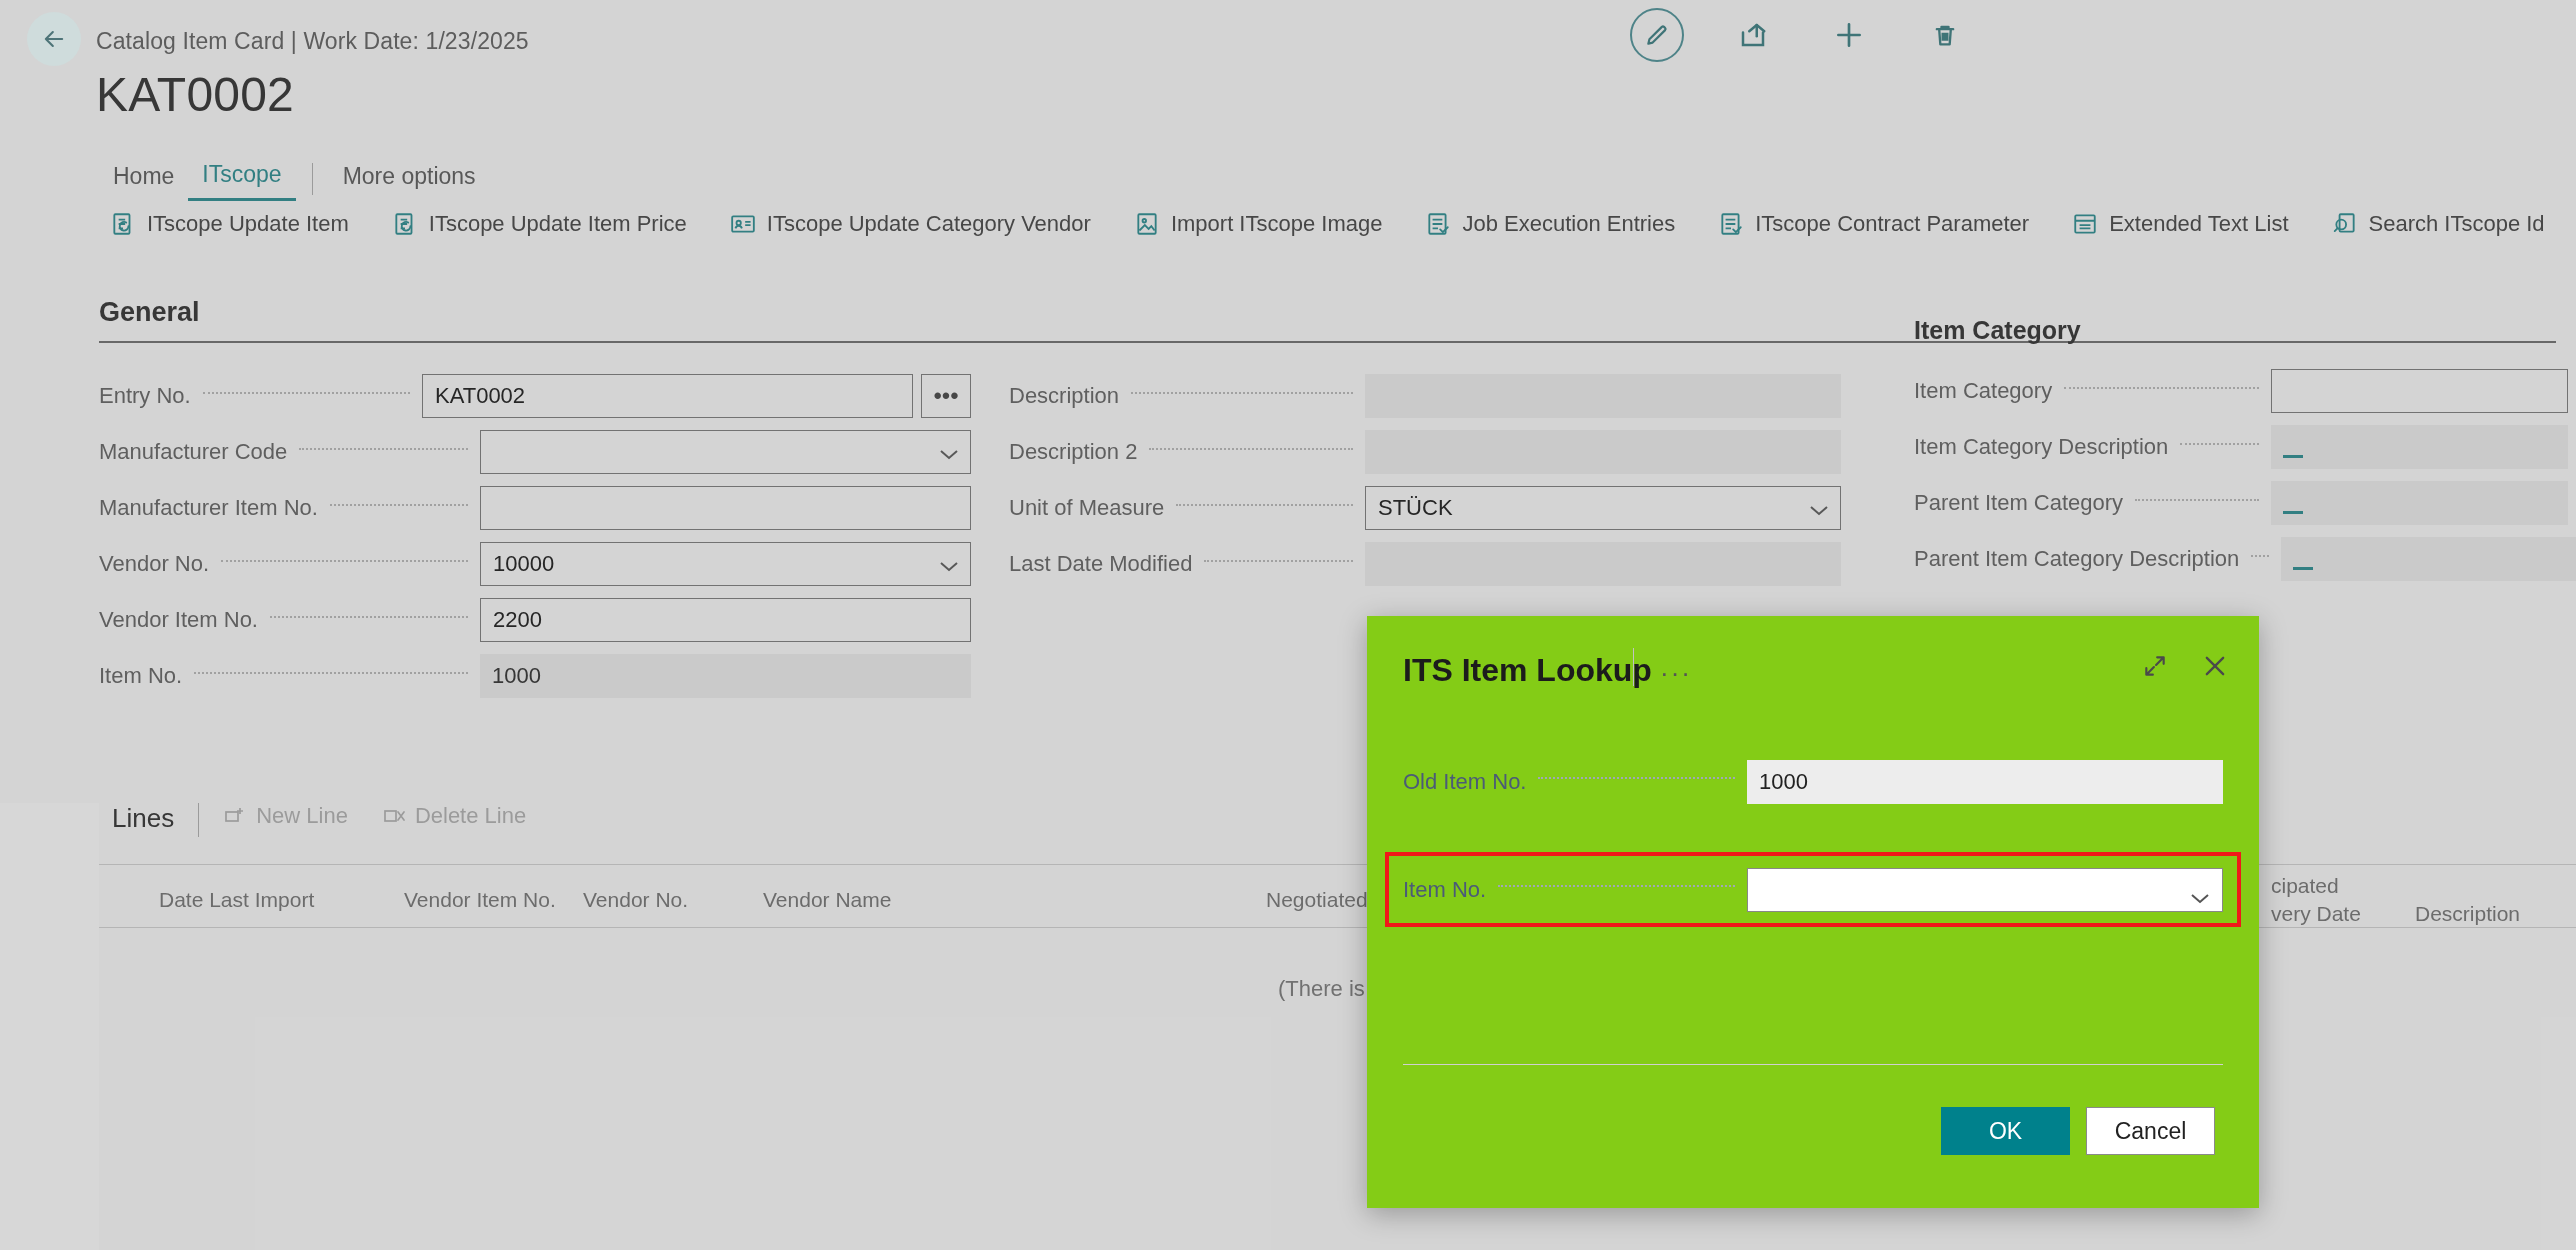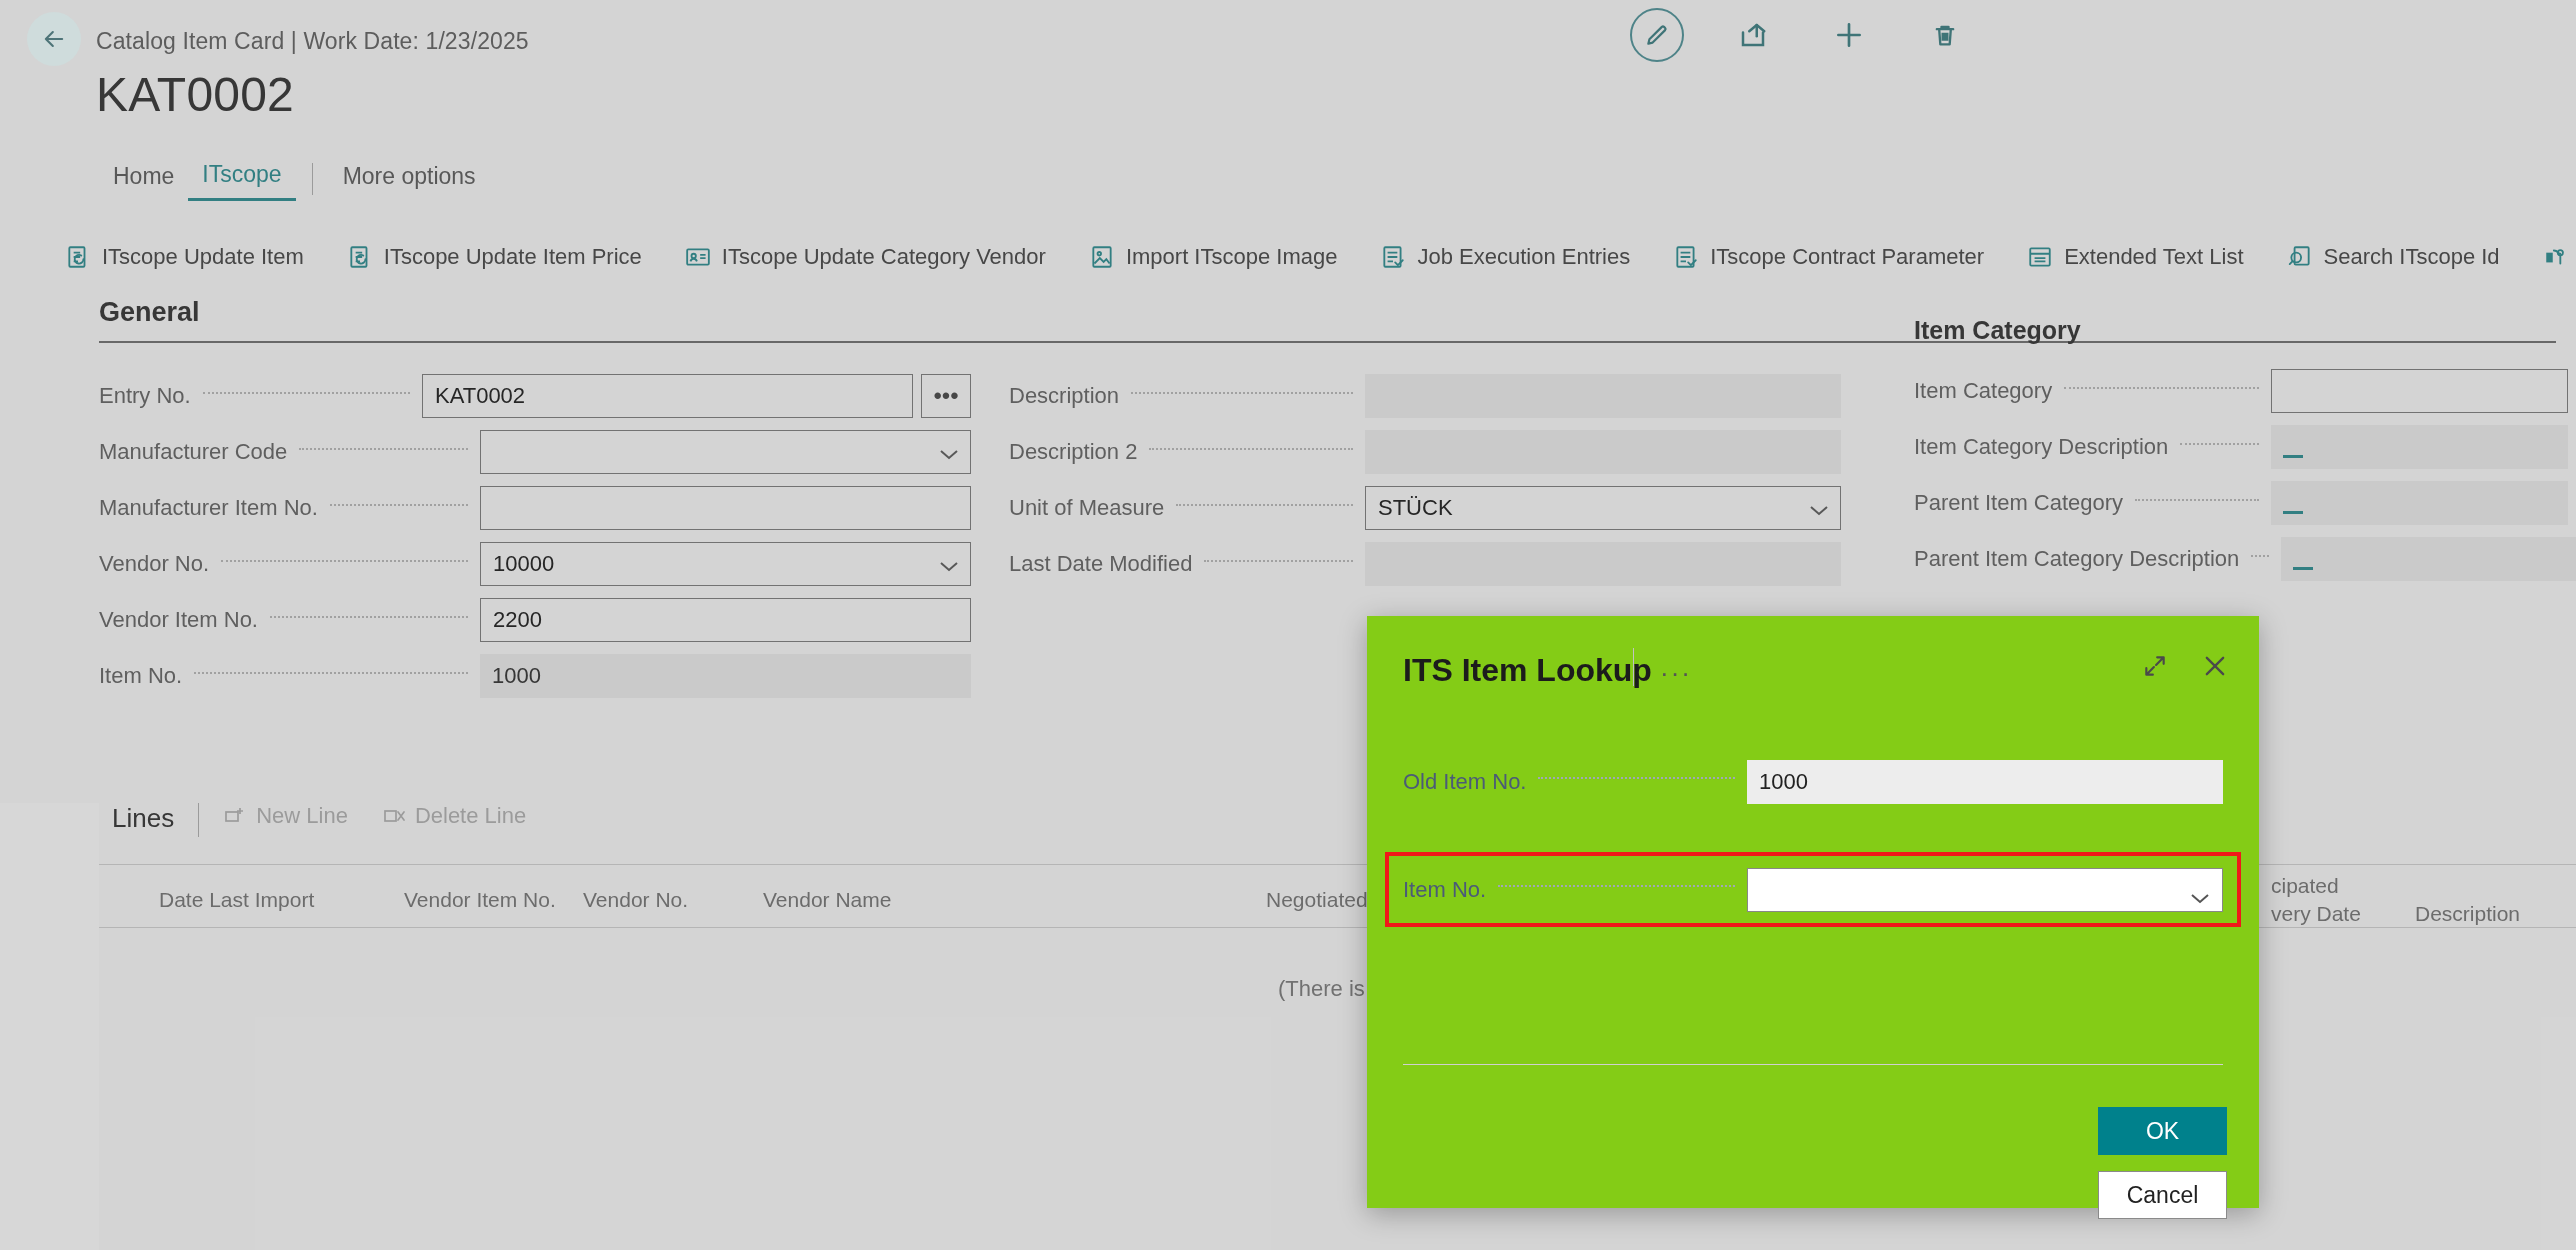--- a/index.html
+++ b/index.html
@@ -43,21 +43,21 @@
   .tab {
     font-size: 23px; color: #555; padding: 4px 14px 10px 14px; cursor: pointer;
     white-space: nowrap;
   }
   .tab.active { color: #2e7d80; border-bottom: 3px solid #2e7d80; }
   .tab-sep { width: 1px; height: 32px; background: #9a9a9a; margin: 0 16px; }
 
   
   .ribbon {
     position: absolute; left: 0; top: 210px; width: 2576px; height: 61px;
-    display: flex; align-items: flex-end; padding-left: 64px; gap: 0;
+    display: flex; align-items: flex-start; padding-left: 109px; gap: 0;
   }
   .rib {
     display: flex; align-items: center; gap: 10px;
     font-size: 22px; color: #444; cursor: pointer; white-space: nowrap;
     margin-right: 42px;
   }
   .rib .ri { width: 28px; height: 28px; flex: 0 0 28px; display: flex; align-items: center; justify-content: center; }
   .rib svg { stroke: #2e7d80; fill: none; stroke-width: 1.7; }
 
   
@@ -158,21 +158,21 @@
   }
   .minp.boxed { background: #fff; border: 1px solid #888; }
 
   .hl-box {
     position: absolute; left: 18px; top: 236px; width: 856px; height: 75px;
     border: 4px solid #f01919;
   }
   .hl-inner { position: absolute; left: 18px; top: 246px; width: 856px; height: 55px; display: flex; align-items: center; padding: 0 18px; }
 
   .mfoot-rule { position: absolute; left: 36px; top: 448px; width: 820px; height: 1px; background: #d0d0d0; }
-  .mfoot { position: absolute; right: 32px; top: 491px; display: flex; gap: 16px; flex-direction: column; }
+  .mfoot { position: absolute; right: 44px; top: 491px; display: flex; gap: 16px; }
   .btn {
     min-width: 129px; height: 48px; display: flex; align-items: center; justify-content: center;
     font-size: 23px; cursor: pointer;
   }
   .btn-primary { background: #00818c; color: #fff; border: 1px solid #00818c; }
   .btn-default { background: #fff; color: #222; border: 1px solid #8a8a8a; }
 </style>
 </head>
 <body>
 

